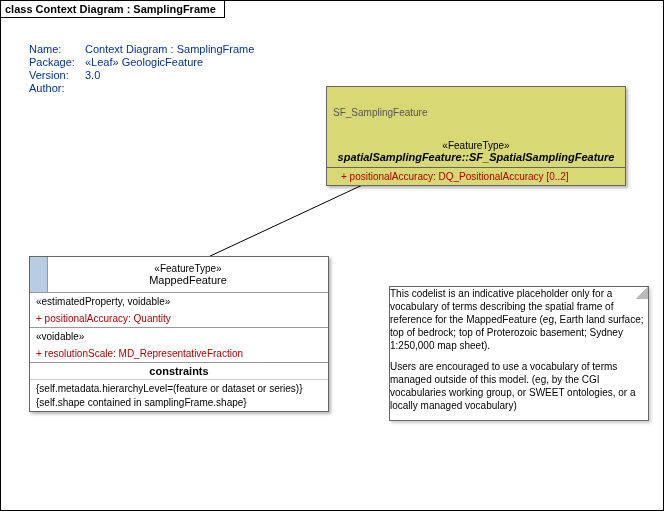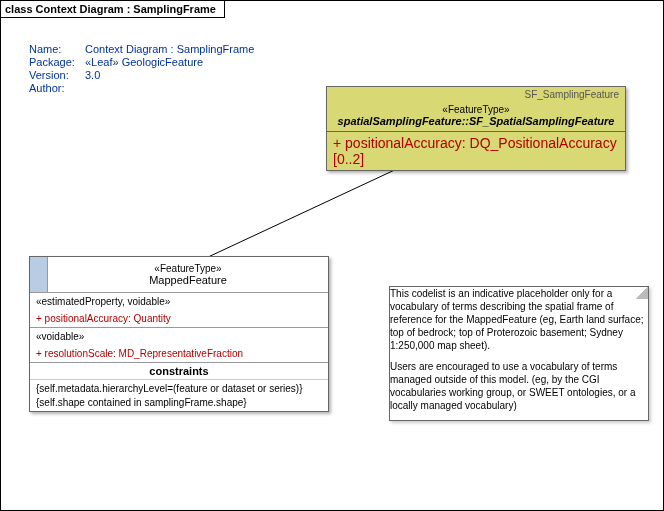--- a/index.html
+++ b/index.html
@@ -4,25 +4,25 @@
 <style>
 *{box-sizing:border-box;margin:0;padding:0}
 body{font-family:Arial,sans-serif;font-size:11px;background:#fff;width:664px;height:511px;position:relative;border:1px solid #000}
 .frame-header{border-bottom:1px solid #000;border-right:1px solid #000;display:inline-block;padding:2px 8px 2px 4px;font-weight:bold;position:relative}
 .frame-header::after{content:"";position:absolute;right:-8px;top:0;width:0;height:0;border-top:8px solid transparent;border-bottom:8px solid transparent}
 .meta{margin:25px 0 0 28px;color:#003399;font-size:11px}
 .meta-row{display:flex;margin-bottom:1px}
 .meta-label{width:56px}
 .uml-class{position:absolute;border:1px solid #666;background:#fff;box-shadow:2px 2px 3px rgba(0,0,0,0.3)}
 .sf-class{left:325px;top:85px;width:300px;background:#d8d875}
-.sf-top{text-align:right;padding:2px 6px;font-size:10px;color:#555}
+.sf-top{text-align:left;padding:20px 6px;font-size:10px;color:#555}
 .sf-title{text-align:center;padding:2px 6px 4px}
 .sf-stereo{font-size:10px}
 .sf-name{font-weight:bold;font-style:italic}
-.sf-attr{border-top:1px solid #666;padding:3px 6px;color:#b00000;font-size:14px}
+.sf-attr{border-top:1px solid #666;padding:3px 14px;color:#b00000;font-size:10px}
 .mf-class{left:28px;top:255px;width:300px}
 .mf-header{display:flex}
 .mf-tab{width:18px;background:#b8cce4;border-right:1px solid #999}
 .mf-title{flex:1;text-align:center;padding:6px}
 .mf-stereo{font-size:10px}
 .mf-name{font-weight:normal}
 .mf-section{border-top:1px solid #999;padding:3px 6px;font-size:10px}
 .mf-attr{color:#b00000}
 .mf-stereo-row{font-size:10px}
 .mf-constraints-h{text-align:center;font-weight:bold;border-top:1px solid #999;padding:2px}

